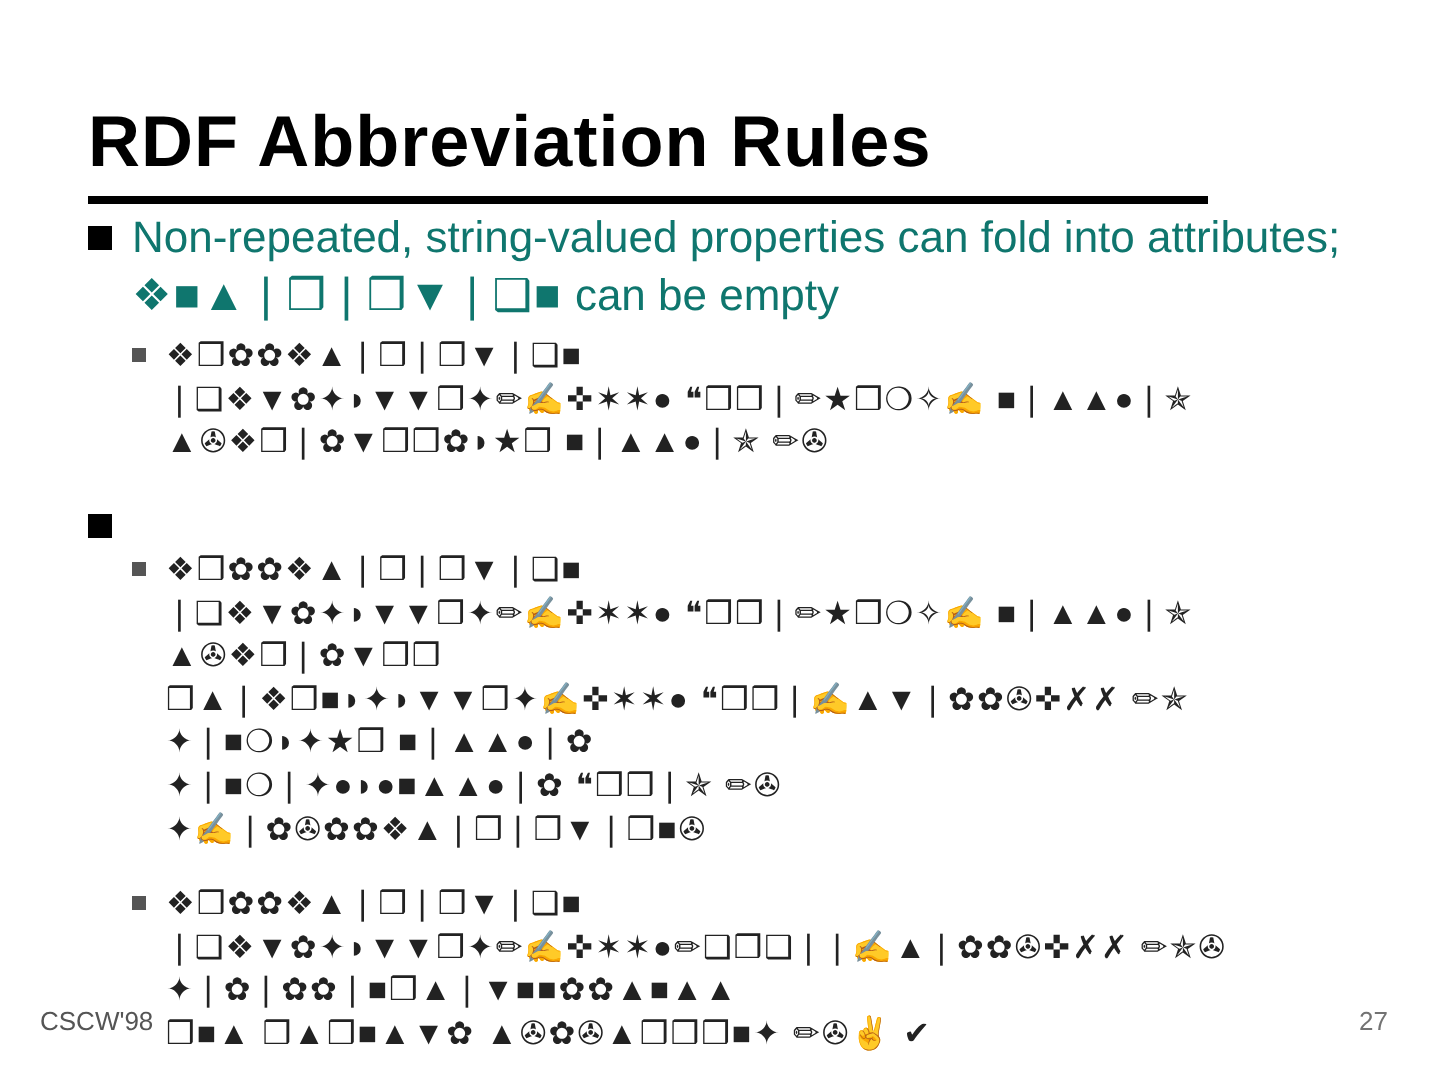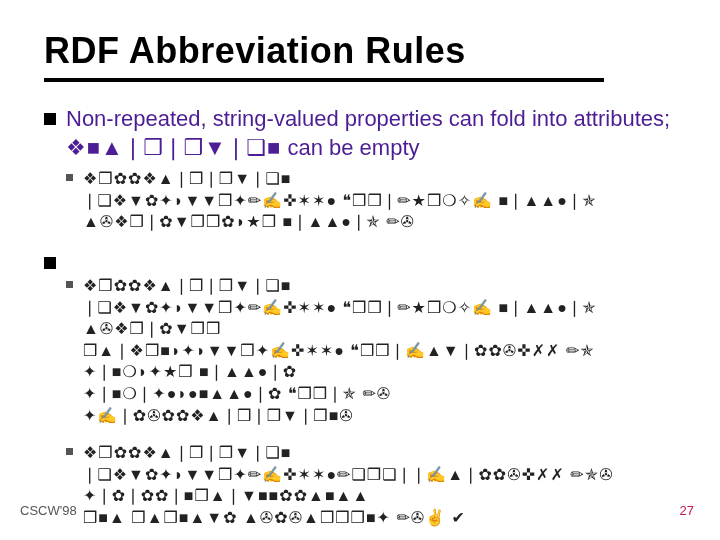--- a/index.html
+++ b/index.html
@@ -9,21 +9,21 @@
     background: #ffffff;
     font-family: Arial, Helvetica, sans-serif;
     position: relative;
     overflow: hidden;
   }
   .title-band {
     position: absolute;
     top: 0;
     left: 44px;
     width: 560px;
-    height: 82px;
+    height: 102px;
     border-bottom: 4px solid #000;
     display: flex;
     align-items: flex-end;
     padding-bottom: 6px;
   }
   .title-band h1 {
     font-size: 36px;
     font-weight: bold;
     color: #000;
     letter-spacing: 0.5px;
@@ -36,21 +36,21 @@
   }
   .point {
     margin-bottom: 16px;
   }
   .point-head {
     display: flex;
     align-items: flex-start;
     gap: 10px;
     font-size: 22px;
     line-height: 1.3;
-    color: #4c1d95;
+    color: #0f766e;
   }
   .bullet-square {
     width: 12px;
     height: 12px;
     background: #000;
     flex: 0 0 12px;
     margin-top: 8px;
   }
   .code-line {
     display: flex;
@@ -84,21 +84,21 @@
     bottom: 22px;
     left: 20px;
     font-size: 13px;
     color: #555;
   }
   .footer-right {
     position: absolute;
     bottom: 22px;
     right: 26px;
     font-size: 13px;
-    color: #be185d;
+    color: #737373;
   }
 </style>
 </head>
 <body>
 
 <div class="title-band">
   <h1>RDF Abbreviation Rules</h1>
 </div>
 
 <div class="content">

